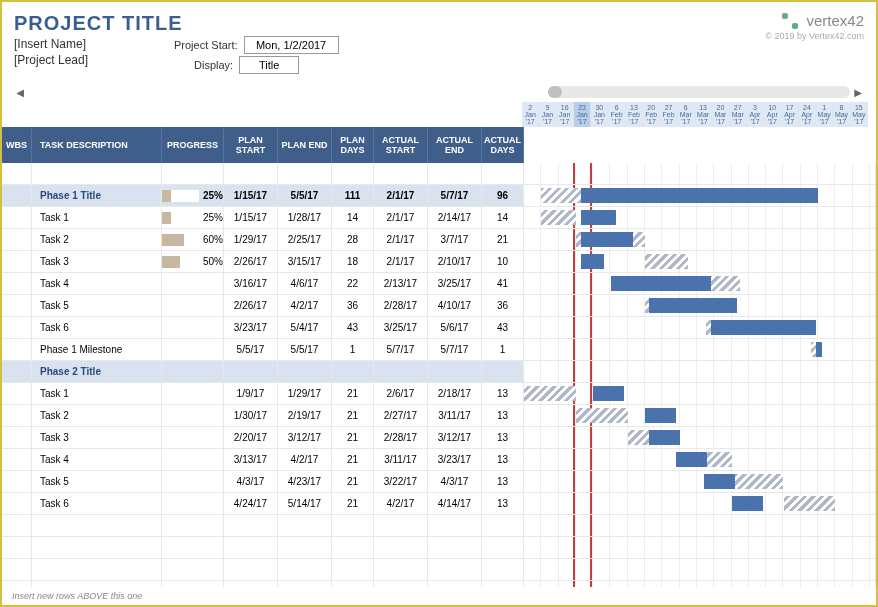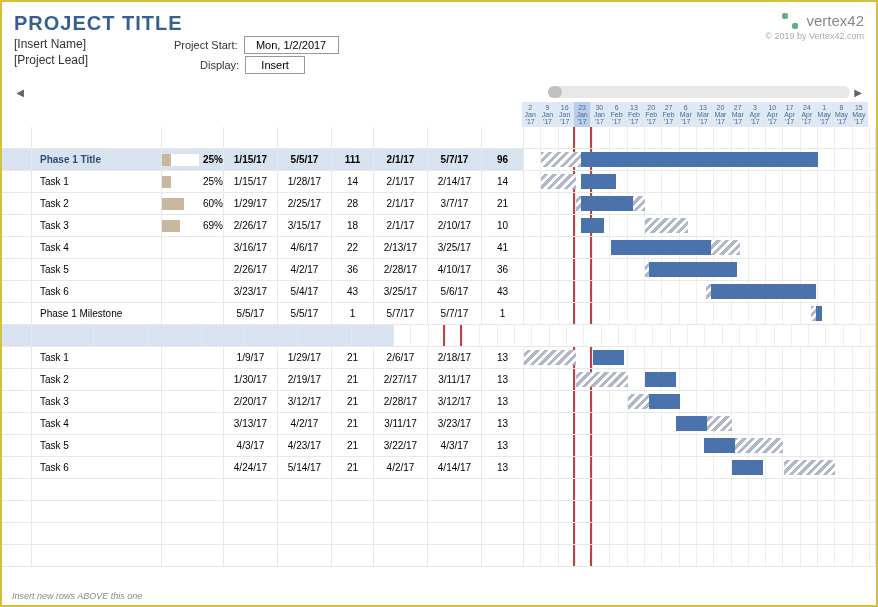--- a/index.html
+++ b/index.html
@@ -63,22 +63,22 @@
       <div class="title">PROJECT TITLE</div>
       <div class="company">[Insert Name]</div>
       <div class="lead">[Project Lead]</div>
     </div>
     <div class="header-mid">
       <div class="frow">
         <label>Project Start:</label>
         <div class="ibox">Mon, 1/2/2017</div>
       </div>
       <div class="frow">
-        <label style="margin-left:26px">Display:</label>
-        <div class="ibox" style="width:60px">Insert</div>
+        <label style="margin-left:20px">Display:</label>
+        <div class="ibox" style="width:60px">Title</div>
       </div>
     </div>
     <div class="header-right">
       <div class="logo">
         <span class="dots"></span>
         <span>vertex42</span>
       </div>
       <div class="copyright">© 2019 by Vertex42.com</div>
     </div>
   </div>
@@ -107,20 +107,34 @@
       <div class="dcell">27<br>Mar<br>'17</div>
       <div class="dcell">3<br>Apr<br>'17</div>
       <div class="dcell">10<br>Apr<br>'17</div>
       <div class="dcell">17<br>Apr<br>'17</div>
       <div class="dcell">24<br>Apr<br>'17</div>
       <div class="dcell">1<br>May<br>'17</div>
       <div class="dcell">8<br>May<br>'17</div>
       <div class="dcell">15<br>May<br>'17</div>
     </div>
 
+  <div style="display:flex">
+    <div class="table-hdr" style="flex:0 0 520px">
+      <div class="th col-wbs">WBS</div>
+      <div class="th col-desc">TASK DESCRIPTION</div>
+      <div class="th col-prog">PROGRESS</div>
+      <div class="th col-ps">PLAN START</div>
+      <div class="th col-pe">PLAN END</div>
+      <div class="th col-pd">PLAN DAYS</div>
+      <div class="th col-as">ACTUAL START</div>
+      <div class="th col-ae">ACTUAL END</div>
+      <div class="th col-ad">ACTUAL DAYS</div>
+    </div>
+
+  </div>
 
   <div class="table-body" id="tbody">
       <div class="trow">
         <div class="td col-wbs"></div>
         <div class="td col-desc"></div>
         <div class="td col-prog"></div>
         <div class="td col-ps"></div>
         <div class="td col-pe"></div>
         <div class="td col-pd"></div>
         <div class="td col-as"></div>
@@ -205,21 +219,21 @@
           </div>
         </div>
       </div>
       <div class="trow">
         <div class="td col-wbs"></div>
         <div class="td col-desc">Task 3</div>
         <div class="td col-prog">
           <div class="prog-bg">
             <div class="prog-bar" style="width:50%"></div>
           </div>
-          <span style="margin-left:4px">69%</span>
+          <span style="margin-left:4px">50%</span>
         </div>
         <div class="td col-ps">2/26/17</div>
         <div class="td col-pe">3/15/17</div>
         <div class="td col-pd">18</div>
         <div class="td col-as">2/1/17</div>
         <div class="td col-ae">2/10/17</div>
         <div class="td col-ad">10</div>
         <div class="td col-gantt">
           <div class="gantt-container">
             <div class="today-line2"></div>
@@ -300,20 +314,21 @@
           <div class="gantt-container">
             <div class="today-line2"></div>
             <div class="today-line"></div>
             <div class="gbar plan" style="left:287.18000000000006px;width:5.19px"></div>
             <div class="gbar actual" style="left:292.37px;width:5.19px"></div>
           </div>
         </div>
       </div>
       <div class="trow phase">
         <div class="td col-wbs"></div>
+        <div class="td col-desc">Phase 2 Title</div>
         <div class="td col-prog"></div>
         <div class="td col-ps"></div>
         <div class="td col-pe"></div>
         <div class="td col-pd"></div>
         <div class="td col-as"></div>
         <div class="td col-ae"></div>
         <div class="td col-ad"></div>
         <div class="td col-gantt">
           <div class="gantt-container">
             <div class="today-line2"></div>

